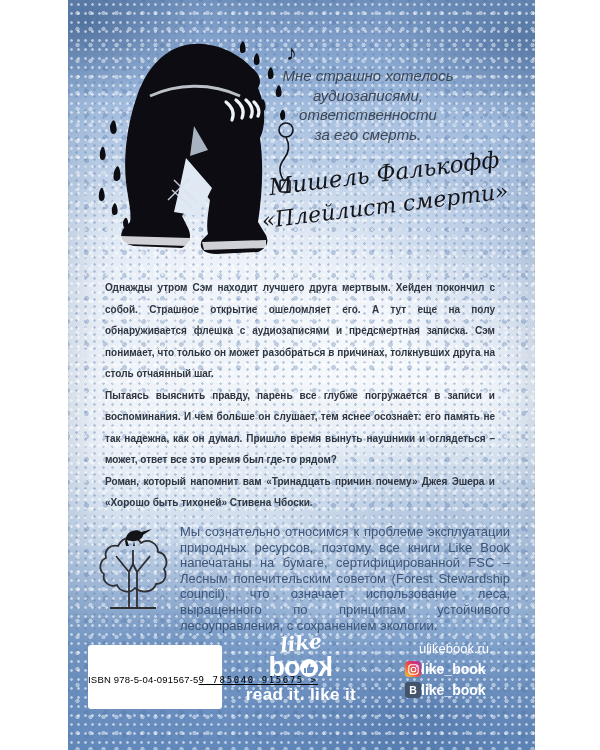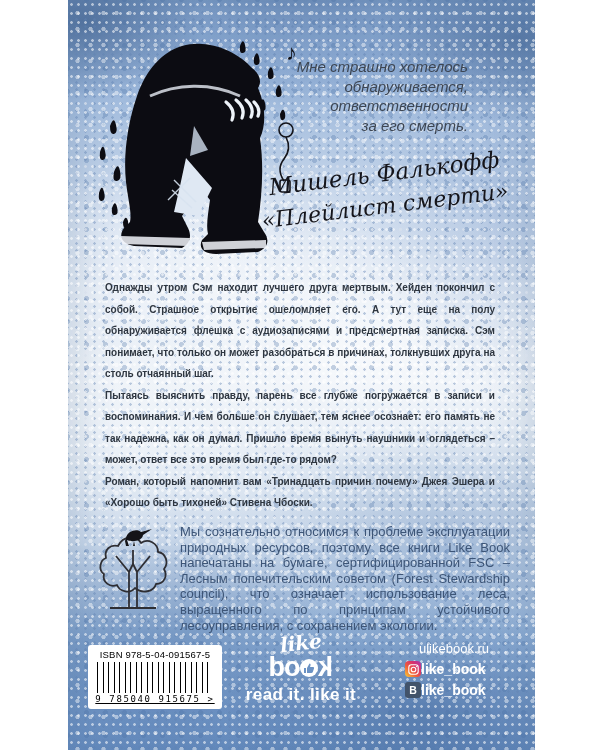--- a/index.html
+++ b/index.html
@@ -35,21 +35,21 @@
       radial-gradient(circle, rgba(255,255,255,.45) 0 1.9px, transparent 2.4px),
       radial-gradient(circle, rgba(96,130,178,.40) 0 1px, transparent 1.5px),
       radial-gradient(circle, rgba(74,112,164,.30) 0 2.2px, transparent 2.8px);
     background-size:7px 9px, 13px 16px, 9px 7px, 19px 23px;
     background-position:0 0, 3px 5px, 4px 2px, 9px 11px;
   }
   
   .illu{position:absolute;left:22px;top:30px;}
   
   .quote{
-    position:absolute;left:200px;top:57px;width:200px;text-align:right;
+    position:absolute;left:200px;top:66px;width:200px;text-align:center;
     font-style:italic;font-size:15px;line-height:19.5px;color:#3d4653;
   }
   
   .signature{
     position:absolute;left:178px;top:160px;width:280px;text-align:center;
     transform:rotate(-7deg);color:#15151b;
     font-family:"DejaVu Serif",serif;font-style:italic;
   }
   .sig-author{font-size:23px;display:block;}
   .sig-title{font-size:22px;display:block;margin-top:7px;margin-left:-6px;}
@@ -63,21 +63,21 @@
   
   .fsc-logo{position:absolute;left:28px;top:522px;}
   .fsc-text{
     position:absolute;left:112px;top:524px;width:330px;
     font-size:13px;line-height:15.6px;color:#3d5577;text-align:justify;
     hyphens:auto;-webkit-hyphens:auto;
   }
   
   .barcode-box{
     position:absolute;left:20px;top:645px;width:134px;height:64px;background:#fff;
-    border-radius:3px;display:flex;flex-direction:column;align-items:center;padding-top:4px;
+    border-radius:3px;display:flex;flex-direction:row;align-items:center;padding-top:4px;
     box-sizing:border-box;
   }
   .isbn{font-size:9.5px;color:#000;letter-spacing:.2px;white-space:nowrap;}
   .bars{
     width:116px;height:31px;margin-top:2px;
     background:repeating-linear-gradient(90deg,
       #000 0 1.5px, #fff 1.5px 2.6px, #000 2.6px 3.4px, #fff 3.4px 5.6px,
       #000 5.6px 7.4px, #fff 7.4px 8.6px, #000 8.6px 9.2px, #fff 9.2px 11px);
   }
   .digits{
@@ -176,21 +176,21 @@
       <circle cx="196" cy="100" r="7"></circle>
       <path d="M196 107 q6 12 -2 22 q-8 10 0 22"></path>
       <rect x="190" y="150" width="10" height="12" rx="2"></rect>
     </g>
 
     <text x="196" y="30" font-size="22" fill="#0c0c12">♪</text>
   </svg>
 
   <div class="quote">
     <div>Мне страшно хотелось</div>
-    <div>обнаруживается,</div>
+    <div>аудиозаписями,</div>
     <div>ответственности</div>
     <div>за его смерть.</div>
   </div>
 
   <div class="signature">
     <span class="sig-author">Мишель Фалькофф</span>
     <span class="sig-title">«Плейлист смерти»</span>
   </div>
 
   <div class="annotation">

